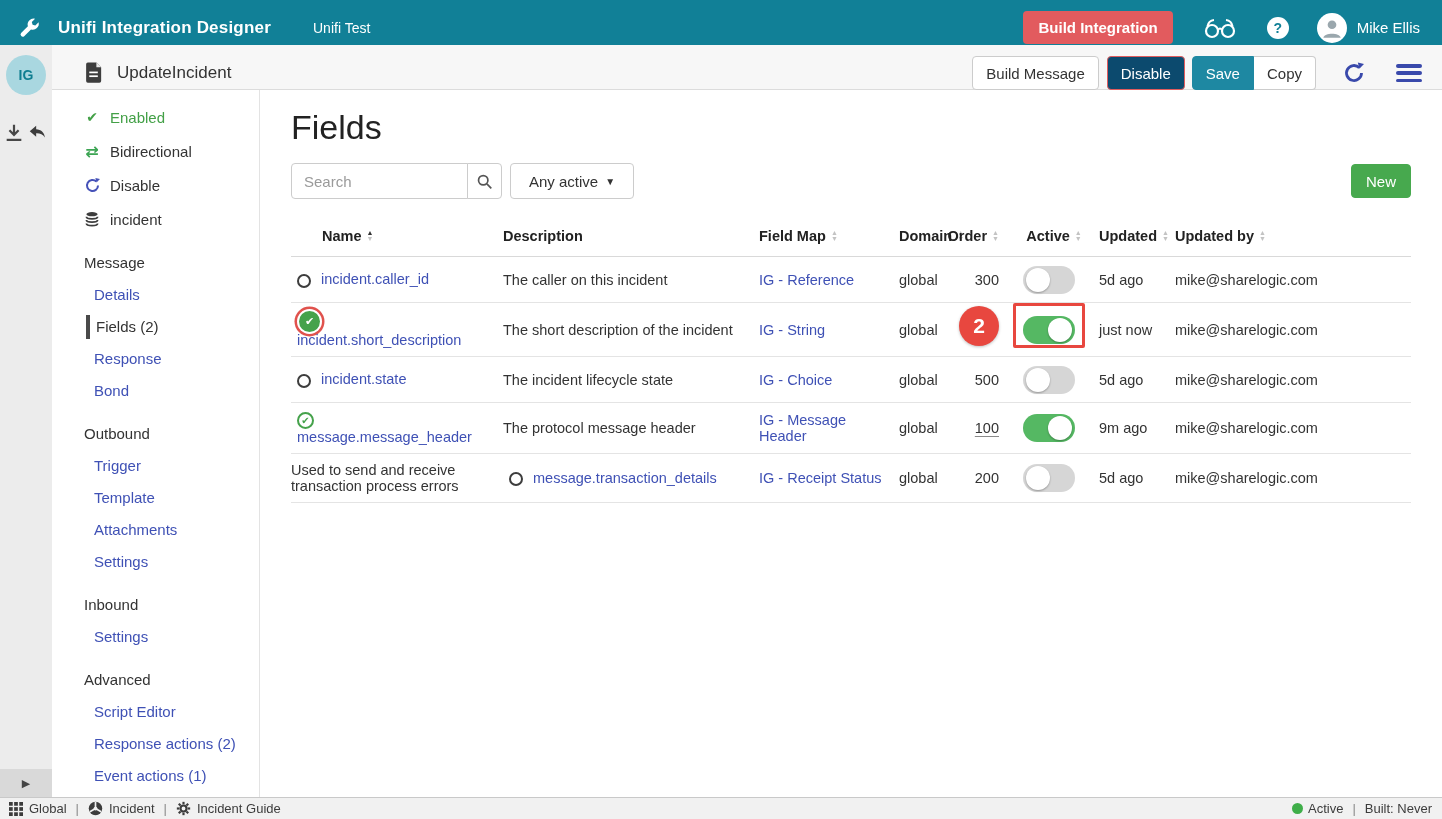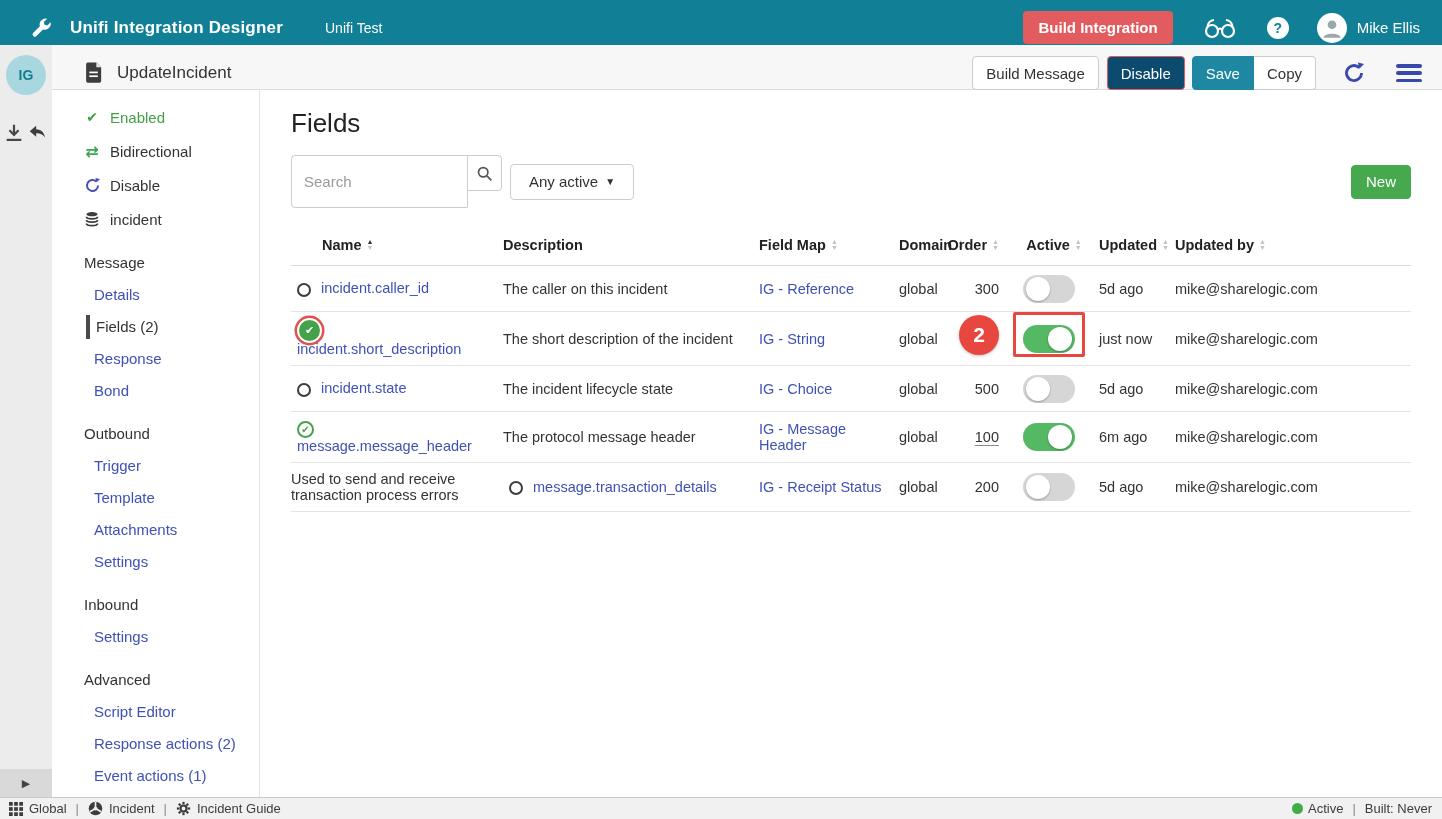--- a/index.html
+++ b/index.html
@@ -1,21 +1,21 @@
 <!DOCTYPE html>
 <html><head>
 <meta charset="utf-8">
 <style>
   * { margin:0; padding:0; box-sizing:border-box; }
   html,body { width:1442px; height:819px; overflow:hidden;
     font-family:"Liberation Sans","DejaVu Sans",sans-serif; background:#fff; color:#333; }
 
   
   .topbar { position:absolute; left:0; top:0; width:1442px; height:55px;
-    background:#118097; display:flex; align-items:center; padding:0 22px 0 28px; }
+    background:#118097; display:flex; align-items:center; padding:0 22px 0 16px; }
   .topbar .wrench { width:26px; height:26px; display:flex; align-items:center; justify-content:center; }
   .app-title { color:#fff; font-size:17px; font-weight:700; margin-left:16px; letter-spacing:.2px; }
   .env-label { color:#fff; font-size:14px; margin-left:42px; }
   .build-integration { margin-left:auto; background:#e25b5e; color:#fff; border:none;
     font-size:15px; font-weight:600; padding:8px 15px; border-radius:4px; cursor:pointer;
     font-family:inherit; }
   .glasses { width:34px; height:24px; margin-left:30px; display:flex; align-items:center; }
   .help-circle { width:22px; height:22px; border-radius:50%; background:#fff; color:#118097;
     font-weight:700; font-size:14px; display:flex; align-items:center; justify-content:center; margin-left:30px; }
   .avatar-user { width:30px; height:30px; border-radius:50%; background:#fff; margin-left:28px;
@@ -61,24 +61,24 @@
   .status-item .slabel { margin-left:8px; color:#333; }
   .status-item.green .slabel { color:#43a047; }
   .side-section-title { color:#333; margin:26px 0 0 2px; }
   .side-link { display:block; color:#3f51b5; margin:15px 0 0 12px; cursor:pointer; text-decoration:none; }
   .side-link.active { color:#333; cursor:default; position:relative; padding-left:10px; margin-left:4px; }
   .side-link.active::before { content:""; position:absolute; left:0; top:-3px; width:4px; height:24px; background:#4a4a4a; }
 
   
   .main { position:absolute; left:260px; top:90px; width:1182px; height:707px; background:#fff;
     padding:18px 31px 0 31px; }
-  .page-heading { font-size:26px; font-weight:400; color:#222; }
+  .page-heading { font-size:34px; font-weight:400; color:#222; }
   .controls { display:flex; align-items:center; margin-top:16px; }
   .search-wrap { display:flex; }
-  .search-input { width:177px; height:53px; border:1px solid #ccc; border-radius:4px 0 0 4px;
+  .search-input { width:177px; height:36px; border:1px solid #ccc; border-radius:4px 0 0 4px;
     padding:0 12px; font-size:15px; font-family:inherit; color:#333; outline:none; }
   .search-input::placeholder { color:#9a9a9a; }
   .search-btn { width:35px; height:36px; border:1px solid #ccc; border-left:1px solid #ccc;
     margin-left:-1px; background:#fff; border-radius:0 4px 4px 0; cursor:pointer;
     display:flex; align-items:center; justify-content:center; }
   .filter-btn { height:36px; margin-left:8px; border:1px solid #ccc; background:#fff; border-radius:4px;
     font-size:15px; color:#333; padding:0 18px; cursor:pointer; display:flex; align-items:center;
     font-family:inherit; }
   .filter-btn .caret { font-size:10px; margin-left:7px; color:#333; }
   .new-btn { margin-left:auto; background:#47a94e; border:1px solid #47a94e; color:#fff;
@@ -442,21 +442,21 @@
             </span><a class="cell-link">message.message_header</a></div>
           <div class="cell">The protocol message header</div>
           <div class="cell"><a class="cell-link">IG - Message Header</a></div>
           <div class="cell">global</div>
           <div class="cell right"><span class="order-underline">100</span></div>
           <div class="cell">
             <div class="toggle on">
               <span class="knob"></span>
             </div>
           </div>
-          <div class="cell">6m ago</div>
+          <div class="cell">9m ago</div>
           <div class="cell">mike@sharelogic.com</div>
         </div>
         <div class="tgrid trow">
           <div class="cell">Used to send and receive transaction process errors</div>
           <div class="cell namecell"><span class="row-status">
               <span class="circle-o"></span>
             </span><a class="cell-link">message.transaction_details</a></div>
           <div class="cell"><a class="cell-link">IG - Receipt Status</a></div>
           <div class="cell">global</div>
           <div class="cell right"><span>200</span></div>

